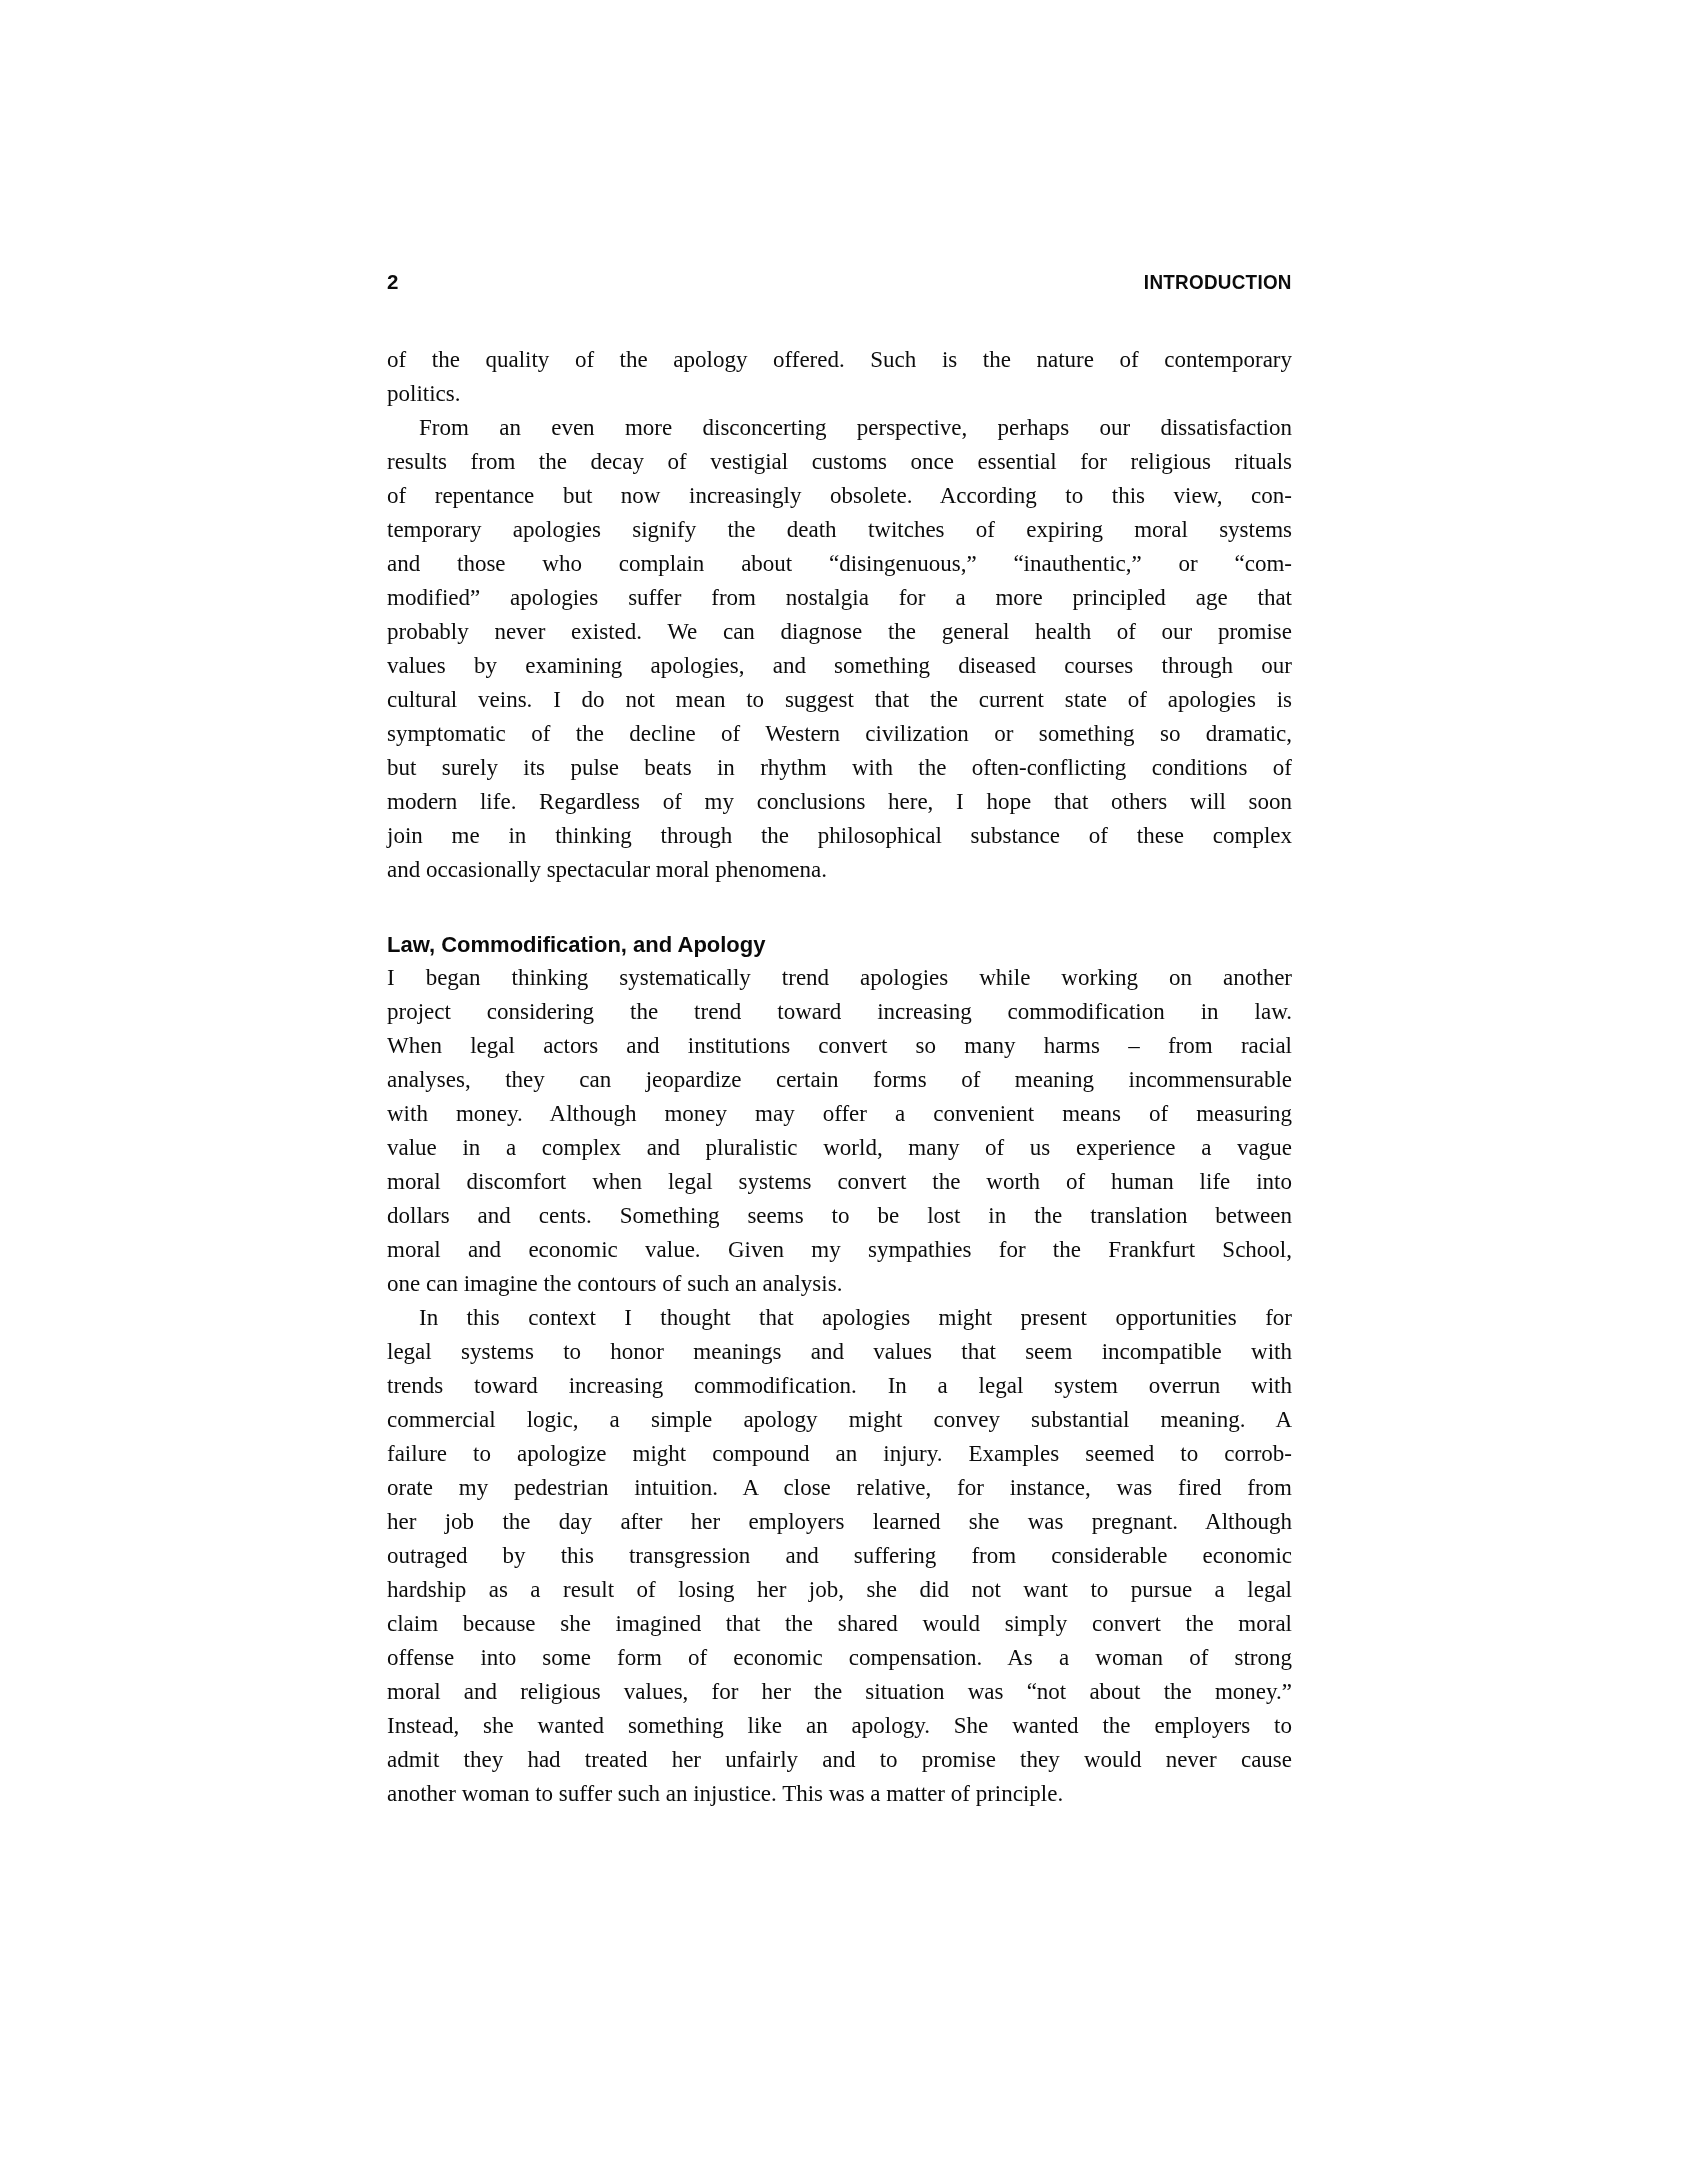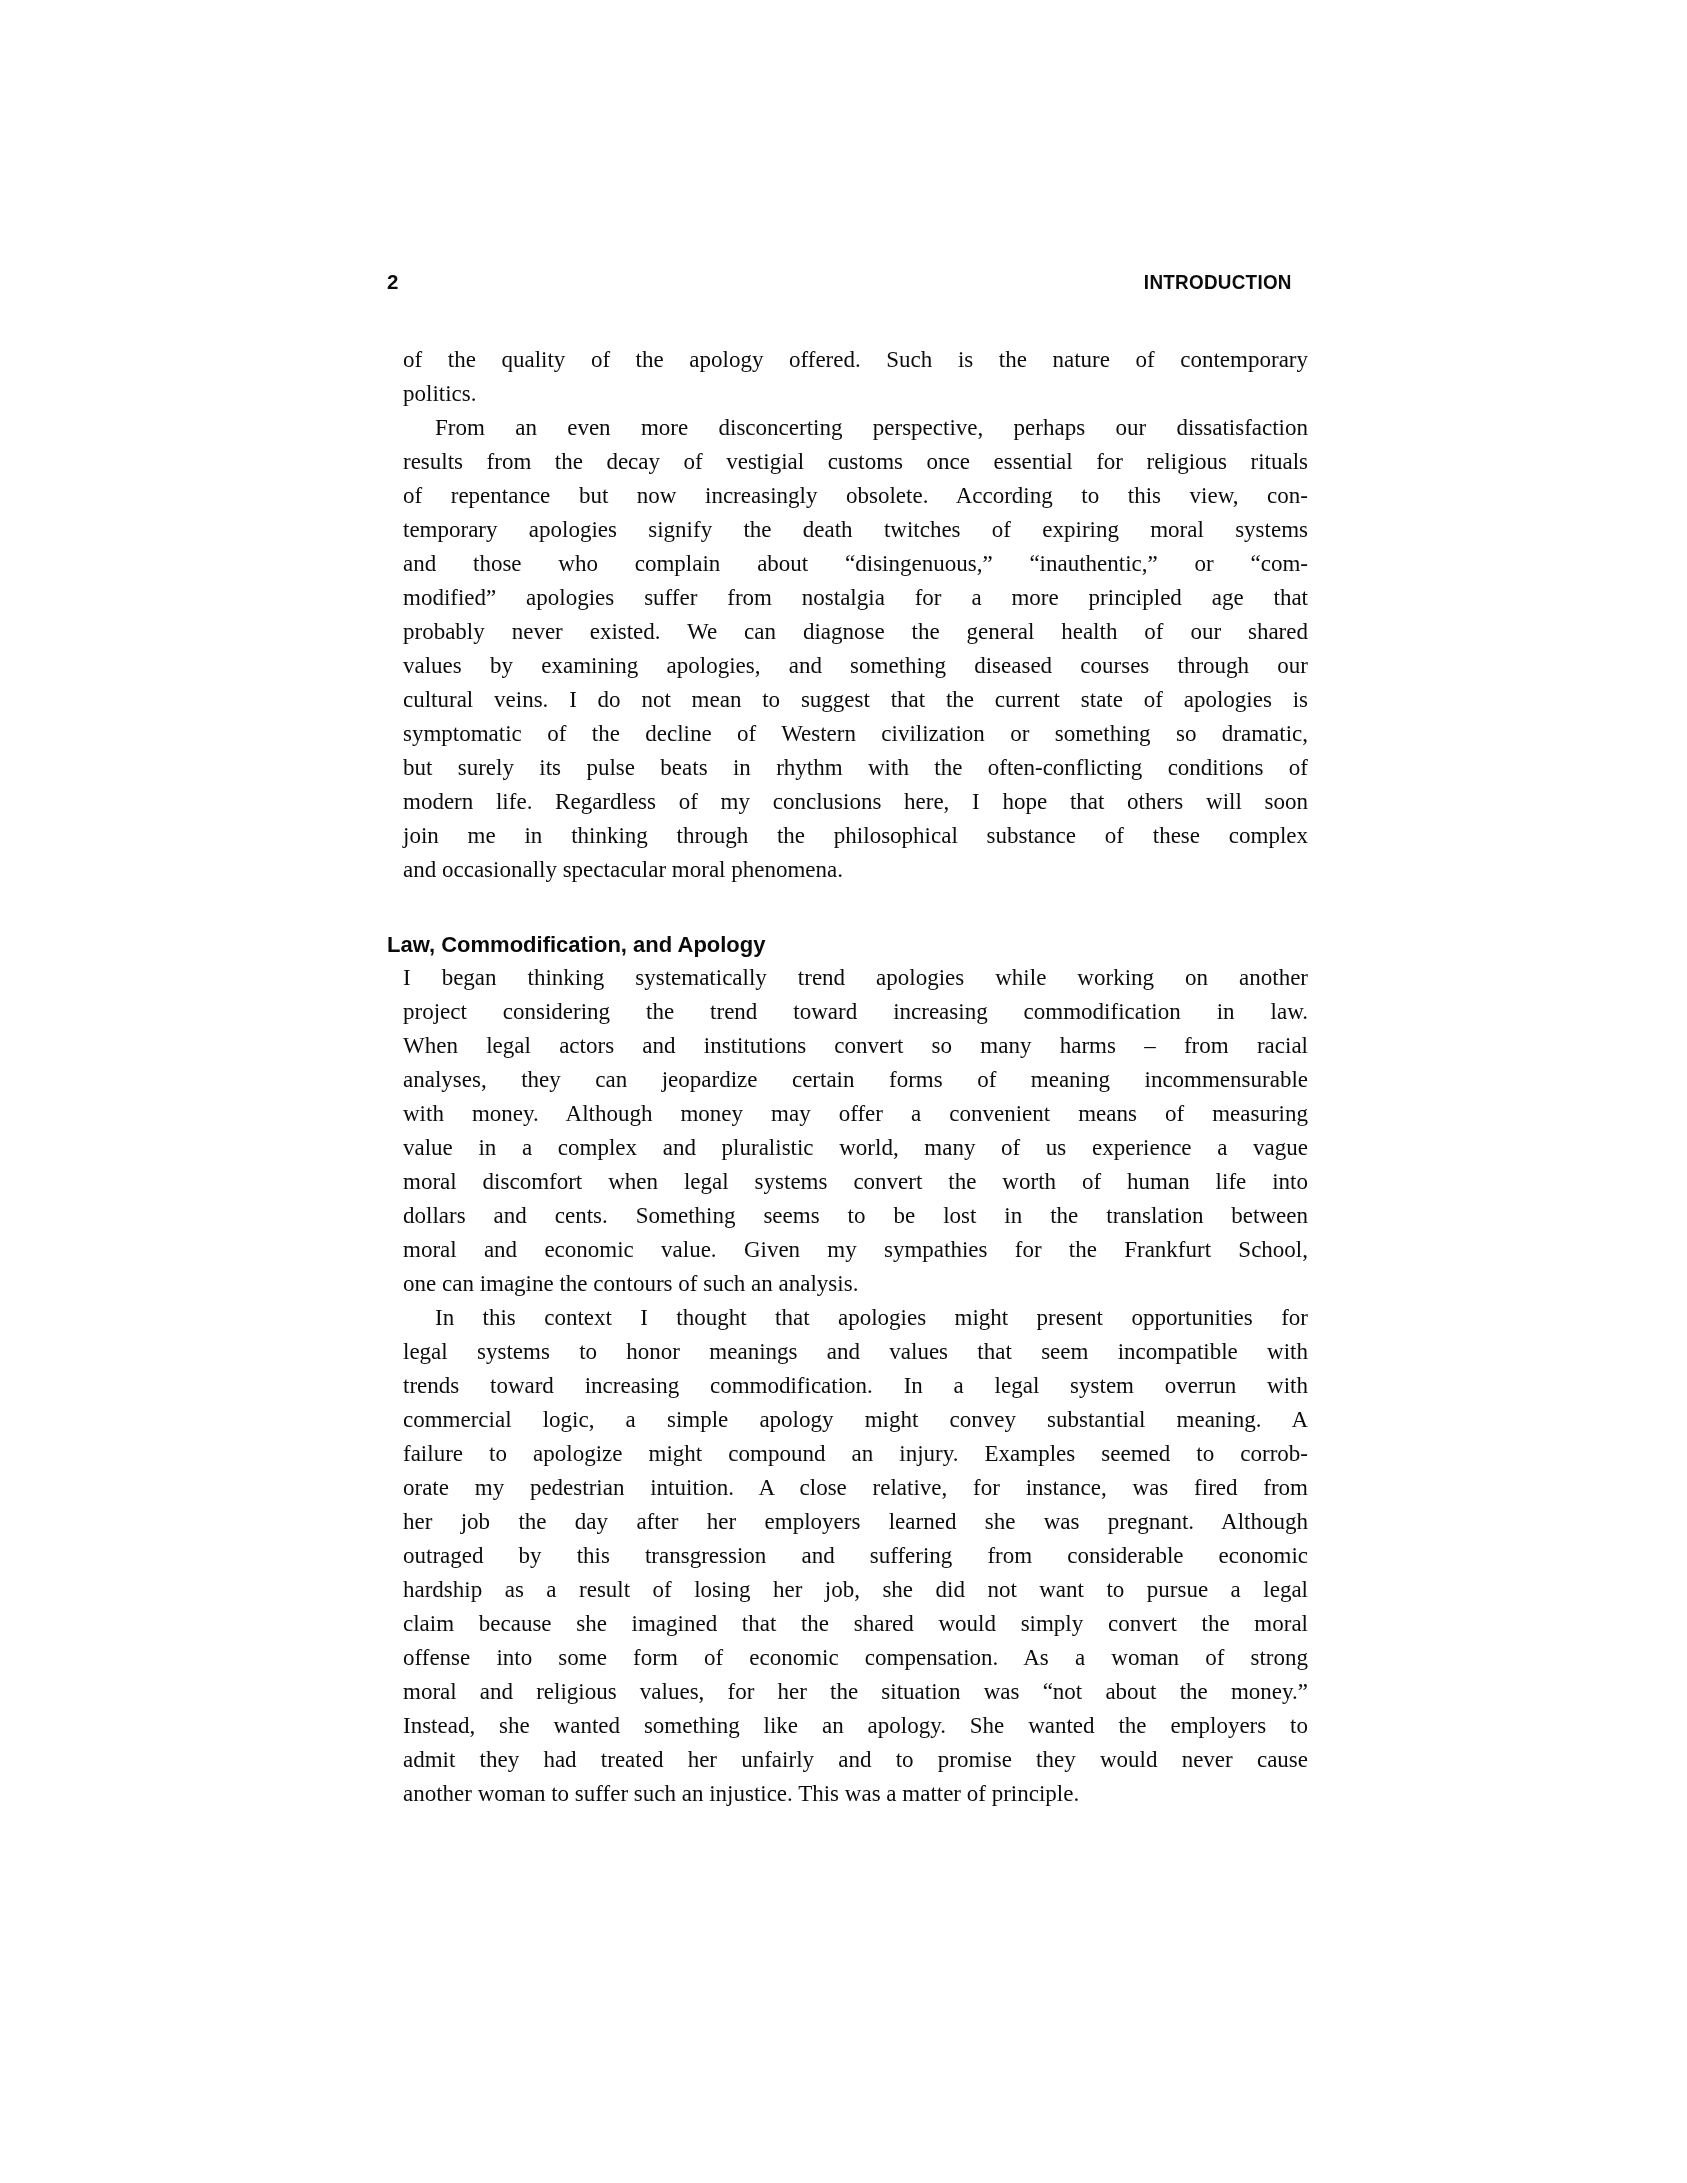--- a/index.html
+++ b/index.html
@@ -33,21 +33,21 @@
     font-size: 20.5px;
     line-height: 22.5px;
   }
   .page-header .running-head {
     letter-spacing: 0.3px;
     transform: scaleX(0.92);
     transform-origin: right center;
   }
   .text-block {
     position: absolute;
-    left: 403px;
+    left: 387px;
     width: 905px;
     font-size: 23px;
     line-height: 34px;
   }
   #block1 { top: 343px; }
   #block2 { top: 961px; }
   .line {
     text-align: justify;
     text-align-last: justify;
   }
@@ -86,21 +86,21 @@
         <div class="line">of the quality of the apology offered. Such is the nature of contemporary</div>
         <div class="line">politics.</div>
       </div>
     <div class="paragraph indent-first">
         <div class="line">From an even more disconcerting perspective, perhaps our dissatisfaction</div>
         <div class="line">results from the decay of vestigial customs once essential for religious rituals</div>
         <div class="line">of repentance but now increasingly obsolete. According to this view, con-</div>
         <div class="line">temporary apologies signify the death twitches of expiring moral systems</div>
         <div class="line">and those who complain about “disingenuous,” “inauthentic,” or “com-</div>
         <div class="line">modified” apologies suffer from nostalgia for a more principled age that</div>
-        <div class="line">probably never existed. We can diagnose the general health of our shared</div>
+        <div class="line">probably never existed. We can diagnose the general health of our promise</div>
         <div class="line">values by examining apologies, and something diseased courses through our</div>
         <div class="line">cultural veins. I do not mean to suggest that the current state of apologies is</div>
         <div class="line">symptomatic of the decline of Western civilization or something so dramatic,</div>
         <div class="line">but surely its pulse beats in rhythm with the often-conflicting conditions of</div>
         <div class="line">modern life. Regardless of my conclusions here, I hope that others will soon</div>
         <div class="line">join me in thinking through the philosophical substance of these complex</div>
         <div class="line">and occasionally spectacular moral phenomena.</div>
       </div>
   </div>
 

